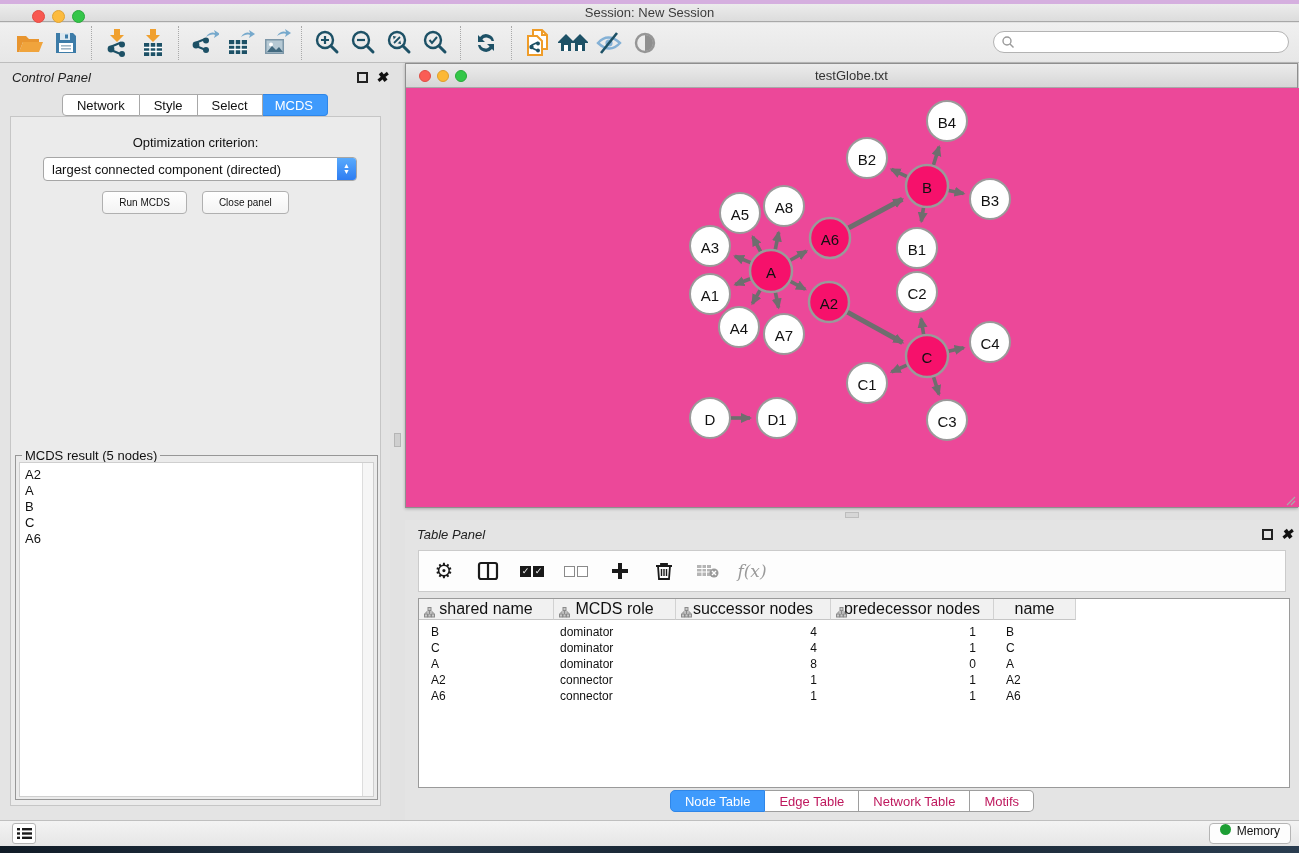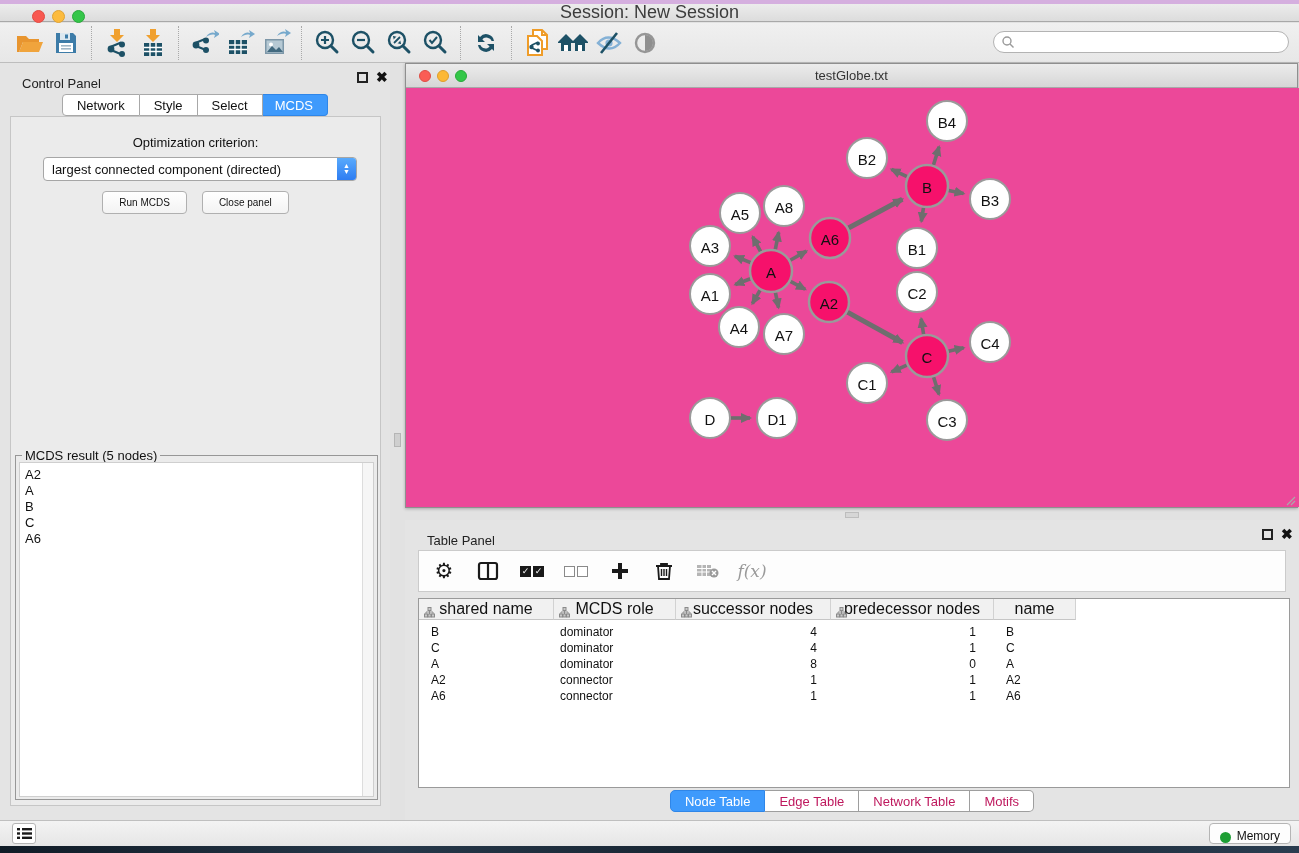--- a/index.html
+++ b/index.html
@@ -4,41 +4,41 @@
 <style>
   * { box-sizing: border-box; margin: 0; padding: 0; }
   html,body { width:1299px; height:853px; overflow:hidden; }
   body { font-family:"Liberation Sans",sans-serif; background:#e2e2e2; position:relative; font-size:13px; color:#1a1a1a; }
 
   
   .purple-strip { position:absolute; left:0; top:0; width:1299px; height:4px; background:#d5afdf; }
   .titlebar { position:absolute; left:0; top:4px; width:1299px; height:18px;
     background:linear-gradient(#ececec,#dcdcdc); border-bottom:1px solid #a8a8a8;
     display:flex; align-items:center; }
-  .titlebar .title { position:absolute; left:0; right:0; text-align:center; font-size:18px; color:#3c3c3c; }
+  .titlebar .title { position:absolute; left:0; right:0; text-align:center; font-size:13px; color:#3c3c3c; }
   .tl { position:absolute; top:6px; width:13px; height:13px; border-radius:50%; }
   .tl.red{ left:32px; background:#f85850; border:1px solid #e04b42;}
   .tl.yellow{ left:52px; background:#fcbb3e; border:1px solid #dfa234;}
   .tl.green{ left:72px; background:#35c649; border:1px solid #2aa73c;}
 
   
   .toolbar { position:absolute; left:0; top:23px; width:1299px; height:40px;
     background:linear-gradient(#f0f0f0,#e7e7e7); border-bottom:1px solid #bdbdbd;
     display:flex; align-items:center; padding-left:12px; }
   .tbicon { width:36px; height:36px; display:flex; align-items:center; justify-content:center; border-radius:4px; }
   .tbsep { width:1px; height:34px; border-left:1px dotted #a9a9a9; margin:0 7px; }
   .searchbox { position:absolute; right:10px; top:8px; width:296px; height:22px;
     background:#fff; border:1px solid #b3b3b3; border-radius:11px;
     display:flex; align-items:center; padding-left:7px; }
   .searchbox input { border:none; outline:none; flex:1; height:18px; font-size:12px;
     font-family:"Liberation Sans",sans-serif; background:transparent; }
 
   
   .control-panel { position:absolute; left:0; top:63px; width:390px; height:757px; background:#e4e4e4; }
-  .panel-head { height:28px; position:relative; display:flex; align-items:flex-end; padding-left:22px; font-size:13px; color:#222; }
+  .panel-head { height:28px; position:relative; display:flex; align-items:center; padding-left:12px; font-size:13px; color:#222;font-style:italic; }
   .panel-float { position:absolute; width:11px; height:11px; border:2px solid #222; top:9px; }
   .panel-close { position:absolute; top:6px; font-size:14px; font-weight:bold; color:#111; }
   .control-panel .panel-float { left:357px; } .control-panel .panel-close { left:376px; }
   .ctabs { position:absolute; left:0; top:31px; width:100%; display:flex; justify-content:center; z-index:2; }
   .ctab { padding:3px 14px; background:#fff; border:1px solid #a8a8a8; border-left:none;
     font-size:13px; color:#111; height:22px; display:flex; align-items:center; }
   .ctab:first-child { border-left:1px solid #a8a8a8; border-radius:4px 0 0 4px; }
   .ctab:last-child { border-radius:0 4px 4px 0; }
   .ctab.active { background:#3e9afc; border-color:#2f86e8; color:#fff;padding-left:12px; }
   .ccontent { position:absolute; left:10px; top:53px; width:371px; height:690px;
@@ -113,21 +113,21 @@
   .ttab:first-child { border-left:1px solid #9e9e9e; border-radius:5px 0 0 5px; }
   .ttab:last-child { border-radius:0 5px 5px 0; }
   .ttab.active { background:#3e9afc; border-color:#2f86e8; color:#fff; }
 
   
   .statusbar { position:absolute; left:0; top:820px; width:1299px; height:26px;
     background:linear-gradient(#f3f3f3,#e6e6e6); border-top:1px solid #bfbfbf; }
   .listbtn { position:absolute; left:12px; top:2px; width:24px; height:21px; background:#fff;
     border:1px solid #b5b5b5; border-radius:3px; display:flex; align-items:center; justify-content:center; }
   .membtn { position:absolute; right:8px; top:2px; height:21px; background:#fdfdfd;
-    border:1px solid #b5b5b5; border-radius:4px; display:flex; align-items:flex-end; gap:6px;
+    border:1px solid #b5b5b5; border-radius:4px; display:flex; align-items:flex-start; gap:6px;
     padding:0 10px; font-size:12px; color:#111; }
   .memdot { width:11px; height:11px; border-radius:50%; background:#1d9e34; }
   .bottom-strip { position:absolute; left:0; top:846px; width:1299px; height:7px;
     background:linear-gradient(90deg,#101b26,#26384a 30%,#14202c 60%,#2a3d50); }
 </style>
 </head>
 <body>
 
 <div class="purple-strip"></div>
 <div class="titlebar">

